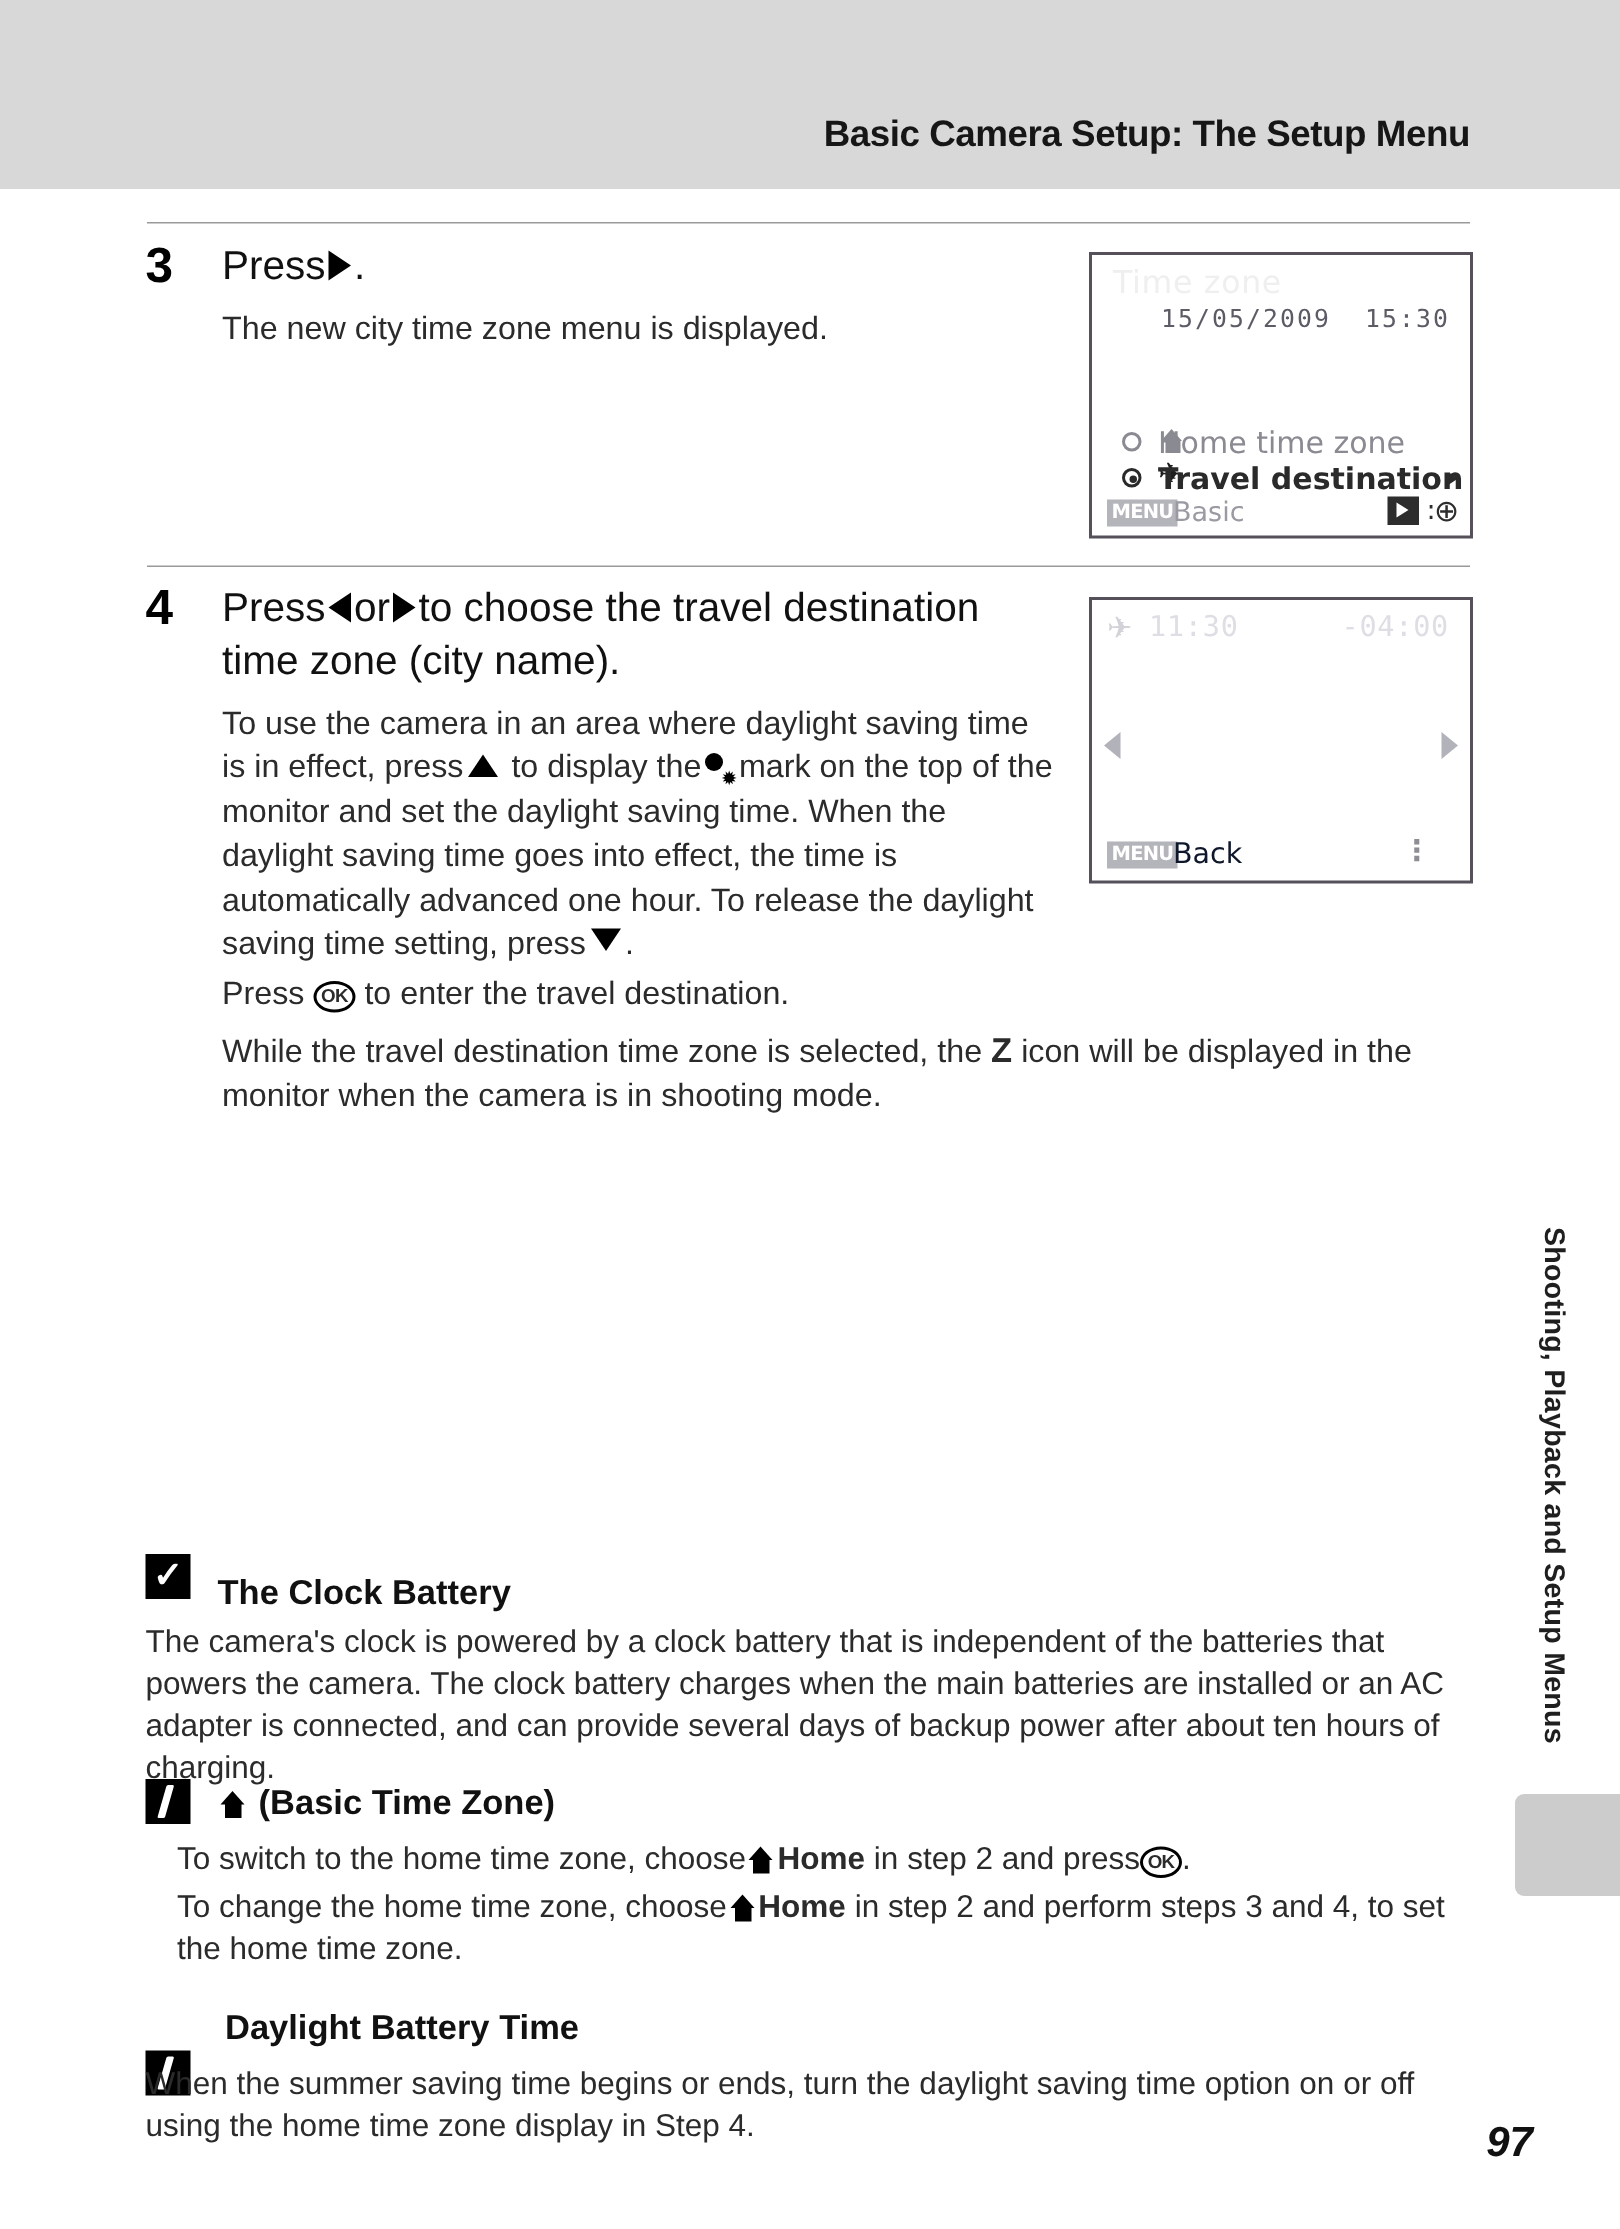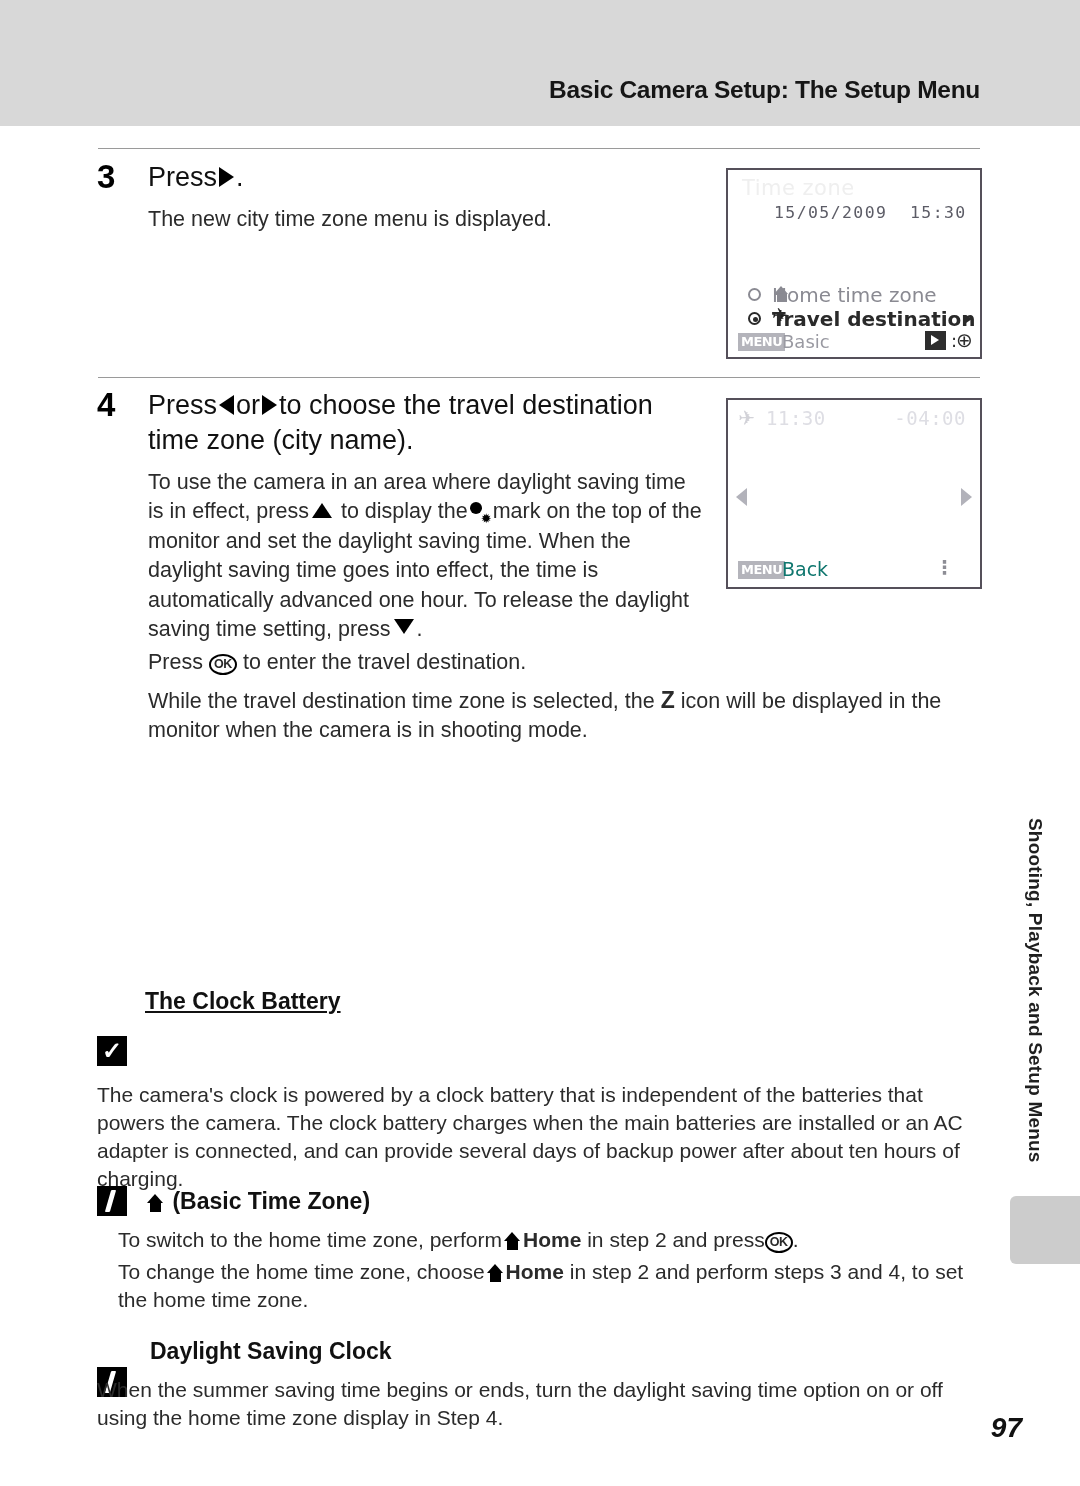--- a/index.html
+++ b/index.html
@@ -243,21 +243,21 @@
   }
   #lcd2-arrow-right {
     position: absolute; right: 8px; top: 88px;
     width: 0; height: 0;
     border-top: 9px solid transparent; border-bottom: 9px solid transparent;
     border-left: 11px solid #b2b2ba;
   }
   #lcd2-menu-chip { left: 10px; top: 161px; }
   #lcd2-back-label {
     position: absolute; left: 54px; top: 158px;
-    font-size: 19px; color: #0f766e;
+    font-size: 19px; color: #0f172a;
   }
   #lcd2-dots {
     position: absolute; right: 26px; top: 158px;
     font-size: 19px; line-height: 19px; color: #8d8d95;
     font-weight: bold; letter-spacing: 0;
   }
 
   
   .note-icon {
     position: absolute;
@@ -272,21 +272,21 @@
     position: absolute;
     font-size: 23px; font-weight: bold; color: #111;
     white-space: nowrap;
   }
   .note-body {
     position: absolute;
     font-size: 21px; line-height: 28px; color: #2b2b2b;
   }
 
   #note1-icon { left: 97px; top: 1036px; }
-  #note1-head { left: 145px; top: 988px; text-decoration: underline; }
+  #note1-head { left: 145px; top: 1048px; }
   #note1-body { left: 97px; top: 1081px; width: 884px; }
 
   #note2-icon { left: 97px; top: 1186px; }
   #note2-head { left: 145px; top: 1188px; }
   #note2-l1 { left: 118px; top: 1226px; width: 862px; }
   #note2-l2 { left: 118px; top: 1258px; width: 862px; }
 
   #note3-icon { left: 97px; top: 1337px; }
   #note3-head { left: 150px; top: 1338px; }
   #note3-body { left: 97px; top: 1376px; width: 884px; }
@@ -391,27 +391,27 @@
 <div class="note-icon check-icon" id="note1-icon">✓</div>
 <div class="note-head" id="note1-head">The Clock Battery</div>
 <div class="note-body" id="note1-body">The camera's clock is powered by a clock battery that is independent of the batteries that powers the camera. The clock battery charges when the main batteries are installed or an AC adapter is connected, and can provide several days of backup power after about ten hours of charging.</div>
 
 <div class="note-icon pencil-icon" id="note2-icon"></div>
 <div class="note-head" id="note2-head">
   <span class="home-glyph"></span>
   <span>(Basic Time Zone)</span>
 </div>
 <div class="note-body" id="note2-l1">
-  <span>To switch to the home time zone, perform</span><span class="home-glyph"></span><span style="font-weight:bold;">Home</span>
+  <span>To switch to the home time zone, choose</span><span class="home-glyph"></span><span style="font-weight:bold;">Home</span>
   <span>in step 2 and press</span><span class="ok-glyph">OK</span><span>.</span>
 </div>
 <div class="note-body" id="note2-l2">
   <span>To change the home time zone, choose</span><span class="home-glyph"></span><span style="font-weight:bold;">Home</span>
   <span>in step 2 and perform steps 3 and 4, to set the home time zone.</span>
 </div>
 
 <div class="note-icon pencil-icon" id="note3-icon"></div>
-<div class="note-head" id="note3-head">Daylight Saving Clock</div>
+<div class="note-head" id="note3-head">Daylight Battery Time</div>
 <div class="note-body" id="note3-body">When the summer saving time begins or ends, turn the daylight saving time option on or off using the home time zone display in Step 4.</div>
 
 <div id="side-tab"></div>
 <div id="side-vertical-text">Shooting, Playback and Setup Menus</div>
 <div id="page-number">97</div>
 
 </body></html>

